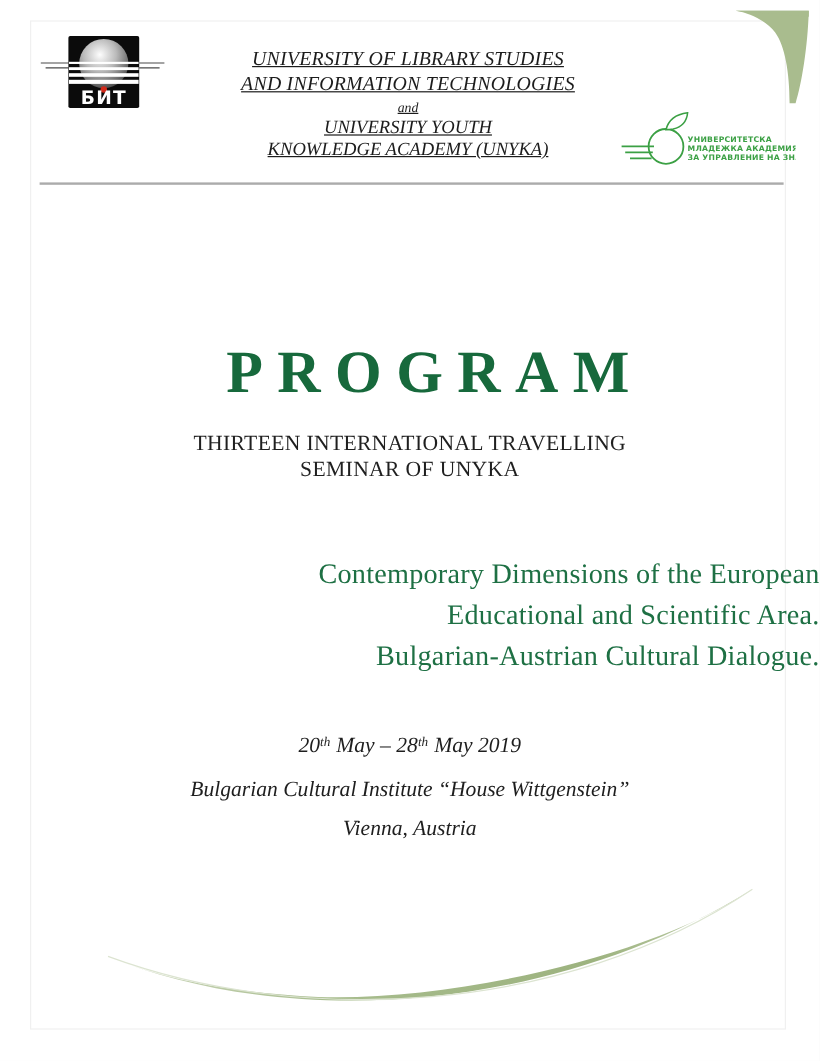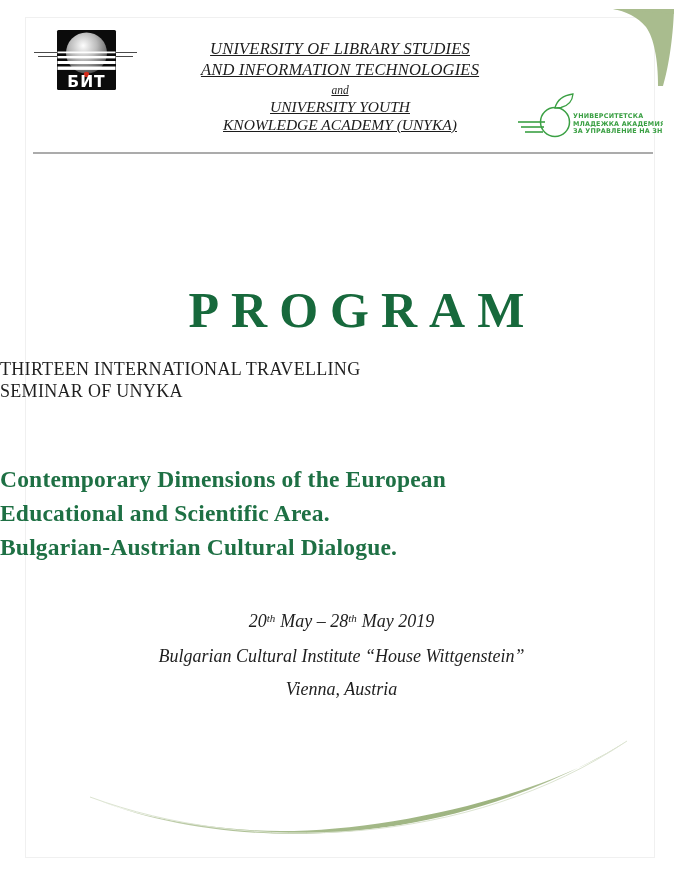--- a/index.html
+++ b/index.html
@@ -28,26 +28,26 @@
     border-top:2px solid var(--divider-gray,#8f8f8f);opacity:.75;
   }
 
   
   .program-title{
     position:absolute;top:287px;left:0;width:683px;box-sizing:border-box;padding-left:42px;
     text-align:center;font-size:50px;line-height:46px;font-weight:bold;
     letter-spacing:12px;color:var(--program-green,#17693c);
   }
   .seminar{
-    position:absolute;top:359px;left:0;width:683px;
+    position:absolute;top:359px;left:0;width:683px;text-align:center;
     font-size:18px;line-height:21.5px;letter-spacing:.3px;color:#1f1f1f;
   }
   .topic{
-    position:absolute;top:462px;left:0;width:683px;text-align:left;
-    font-size:23.5px;line-height:34px;font-weight:bold;letter-spacing:.2px;
+    position:absolute;top:462px;left:0;width:683px;text-align:right;
+    font-size:23.5px;line-height:34px;font-weight:normal;letter-spacing:.2px;
     color:var(--topic-green,#1e7044);
   }
   .dates{
     position:absolute;top:610px;left:0;width:683px;text-align:center;
     font-style:italic;font-size:18px;color:#1e1e1e;
   }
   .date-line{line-height:22px;}
   .date-line sup{font-size:11px;font-style:italic;position:relative;top:-.45em;vertical-align:baseline;}
   .dsep{margin-left:5px;text-align:right;}
   .venue-line{margin-top:11px;line-height:22px;}

